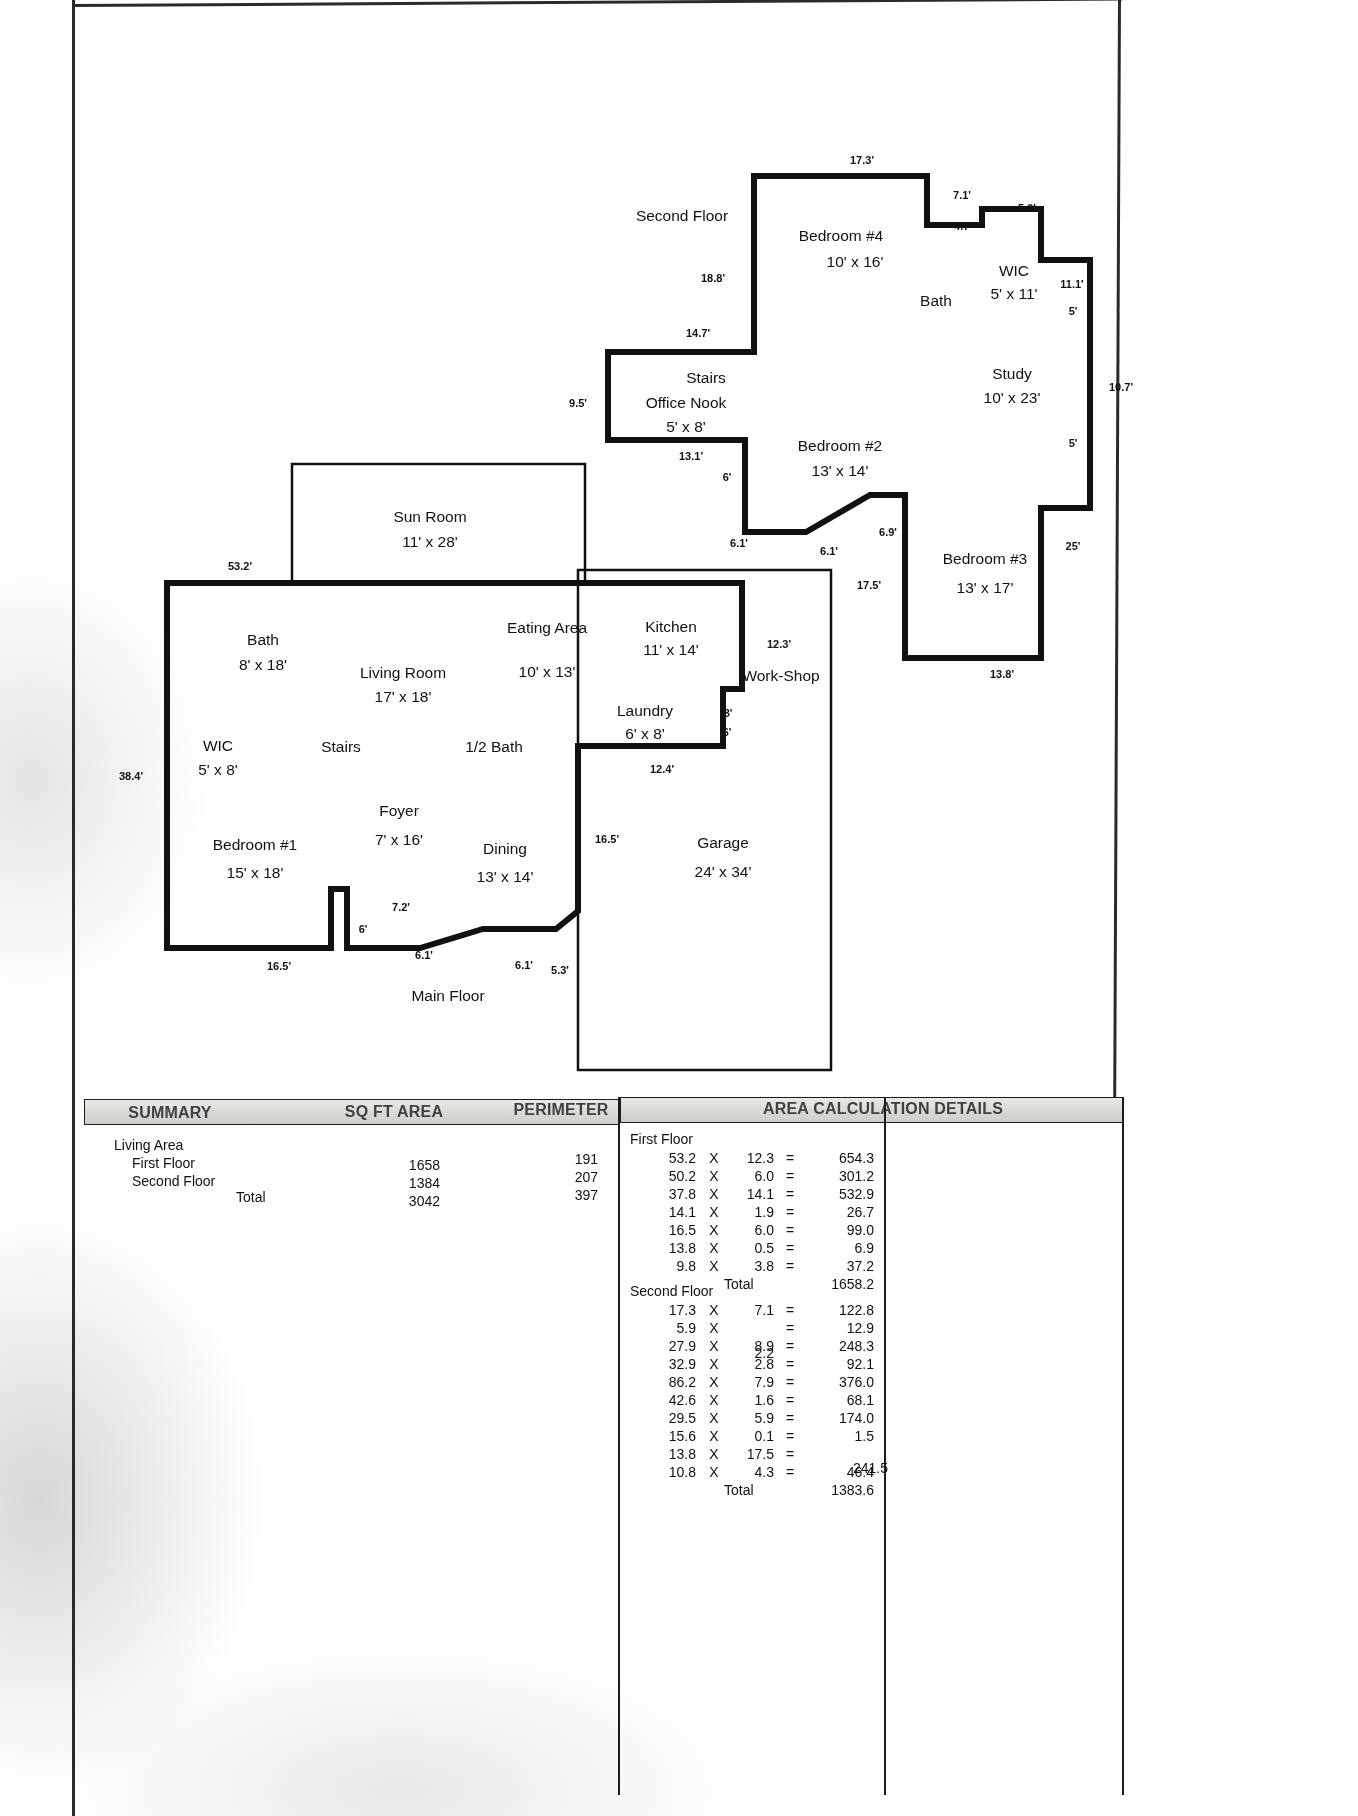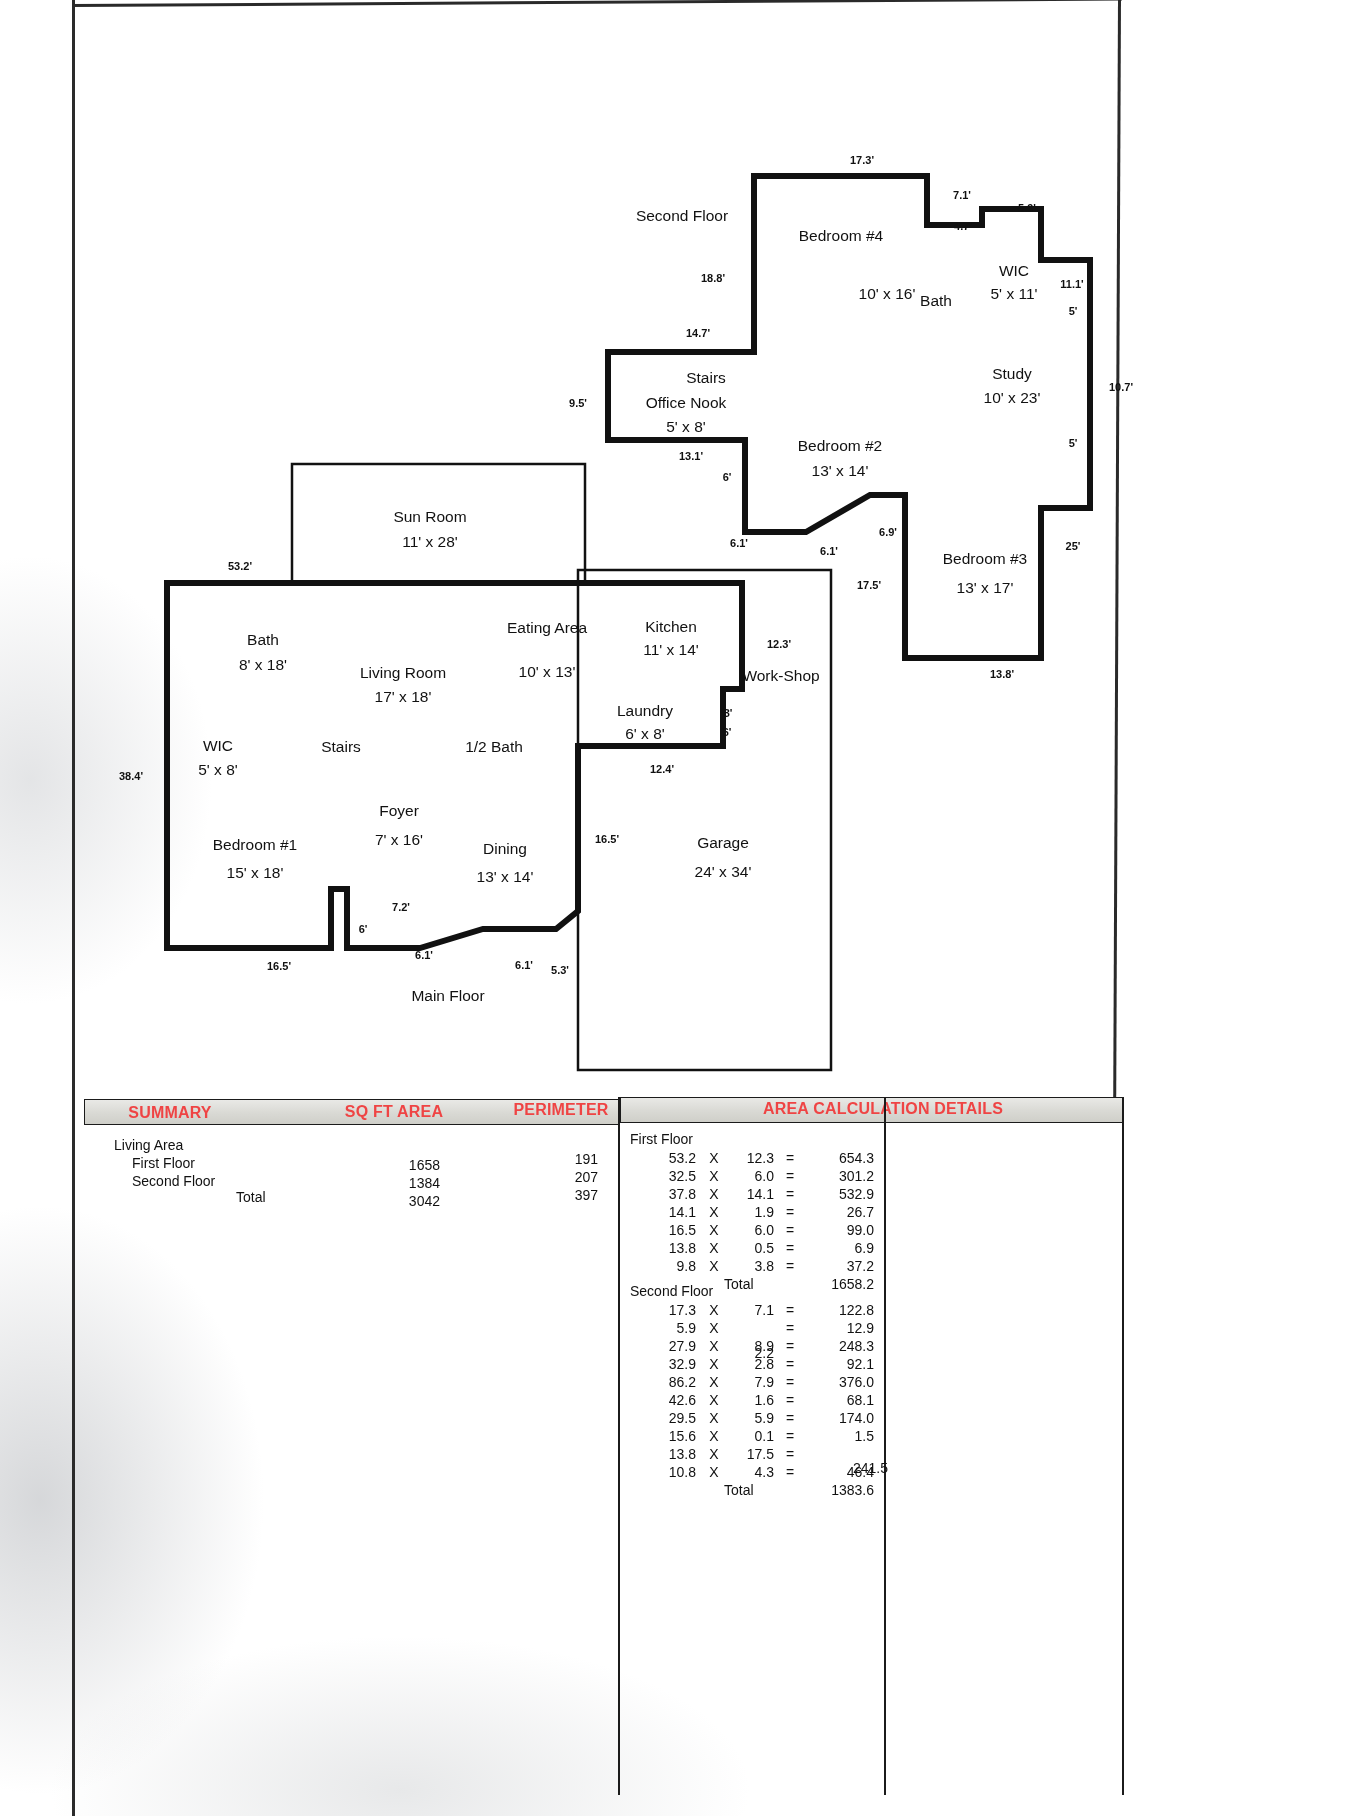--- a/index.html
+++ b/index.html
@@ -43,21 +43,21 @@
 
   
   #tablearea{position:absolute;left:84px;top:1095px;width:1040px;height:700px;}
   .hdrbar{
     position:absolute;height:26px;
     background:linear-gradient(180deg,#e9e9e6 0%,#d9d9d4 55%,#cfcfc9 100%);
     border:1.5px solid #1b1b1b;
     box-sizing:border-box;
   }
   .hdrtxt{
-    position:absolute;font-weight:bold;font-size:16px;color:#ef4444;
+    position:absolute;font-weight:bold;font-size:16px;color:#404040;
     transform:translate(-50%,-50%);
     letter-spacing:.2px;white-space:nowrap;
   }
   .vrule{position:absolute;width:2px;background:#1b1b1b;}
   .t{position:absolute;font-size:14px;color:#111;white-space:nowrap;}
   .t.r{transform:translateX(-100%);}
   .t.c{transform:translateX(-50%);}
 </style>
 </head>
 <body>
@@ -114,21 +114,21 @@
            L 331,948
            L 167,948
            Z"></path>
 
   <rect x="578" y="570" width="253" height="500" fill="none" stroke="#111" stroke-width="2.5"></rect>
 </svg>
 
 <div class="lbl floorname" style="left:682px;top:216px;">Second Floor</div>
 
 <div class="lbl room" style="left:841px;top:236px;">Bedroom #4</div>
-<div class="lbl room" style="left:887px;top:262px;margin-top:32px;">10' x 16'</div>
+<div class="lbl room" style="left:855px;top:262px;">10' x 16'</div>
 
 <div class="lbl room" style="left:936px;top:301px;">Bath</div>
 
 <div class="lbl room" style="left:1014px;top:271px;">WIC</div>
 <div class="lbl room" style="left:1014px;top:294px;">5' x 11'</div>
 
 <div class="lbl room" style="left:1012px;top:374px;">Study</div>
 <div class="lbl room" style="left:1012px;top:398px;">10' x 23'</div>
 
 <div class="lbl room" style="left:706px;top:378px;">Stairs</div>
@@ -243,21 +243,21 @@
   <div class="t r" style="left:514px;top:92px;">397</div>
 
   <div class="t" style="left:546px;top:36px;">First Floor</div>
 
   <div class="t r" style="left:612px;top:55px;">53.2</div>
   <div class="t c" style="left:630px;top:55px;">X</div>
   <div class="t r" style="left:690px;top:55px;">12.3</div>
   <div class="t c" style="left:706px;top:55px;">=</div>
   <div class="t r" style="left:790px;top:55px;">654.3</div>
 
-  <div class="t r" style="left:612px;top:73px;">32.5</div>
+  <div class="t r" style="left:612px;top:73px;">50.2</div>
   <div class="t c" style="left:630px;top:73px;">X</div>
   <div class="t r" style="left:690px;top:73px;">6.0</div>
   <div class="t c" style="left:706px;top:73px;">=</div>
   <div class="t r" style="left:790px;top:73px;">301.2</div>
 
   <div class="t r" style="left:612px;top:91px;text-align:right;">37.8</div>
   <div class="t c" style="left:630px;top:91px;">X</div>
   <div class="t r" style="left:690px;top:91px;">14.1</div>
   <div class="t c" style="left:706px;top:91px;">=</div>
   <div class="t r" style="left:790px;top:91px;">532.9</div>

